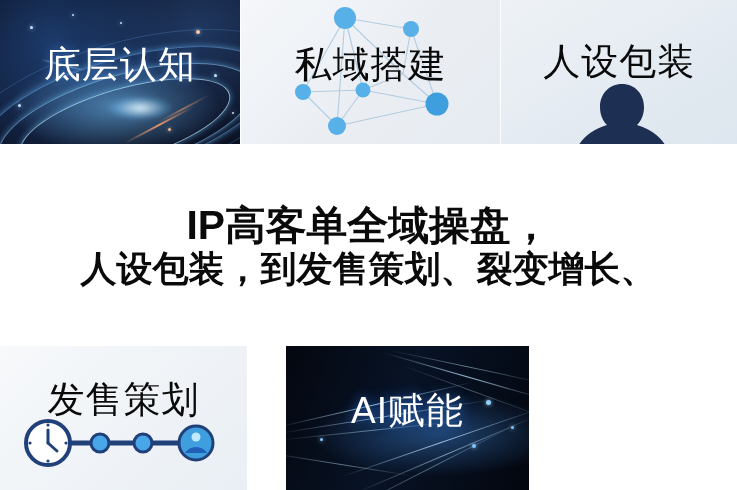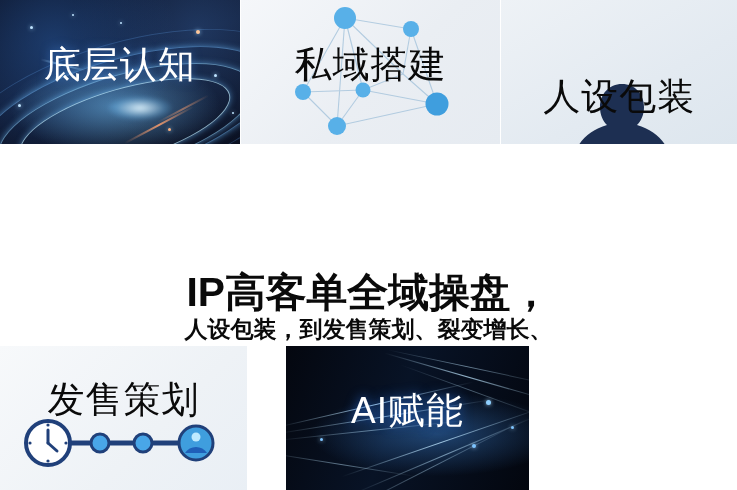--- a/index.html
+++ b/index.html
@@ -102,30 +102,30 @@
   }
   .fiber{
     position:absolute;height:1px;
     background:linear-gradient(90deg,rgba(120,190,255,0),rgba(190,230,255,.95),rgba(120,190,255,0));
   }
 
   
   .mid{
     position:absolute;left:0;top:144px;width:737px;height:202px;
     background:#ffffff;
-    display:flex;flex-direction:column;align-items:center;justify-content:flex-end;
+    display:flex;flex-direction:column;align-items:center;justify-content:center;
     padding-top:7px;box-sizing:border-box;
   }
   .mid-l{
     color:#0a0a0a;font-weight:bold;text-align:center;white-space:nowrap;
     line-height:1.0;letter-spacing:0px;
   }
   .mid-l1{font-size:40px;margin-bottom:6px;transform:scaleX(1.02);}
   .mid-l2{font-size:33px;margin-bottom:5px;}
-  .mid-l3{font-size:23px;margin-bottom:5px;}
+  .mid-l3{font-size:36px;margin-bottom:5px;}
   .mid-l4{font-size:33px;}
 </style>
 </head>
 <body>
 
 <div class="poster">
 
   <div class="row row-top">
 
     <div class="tile tile-a t1">
@@ -175,21 +175,21 @@
           <circle cx="196" cy="104" r="11.5" fill="#3f9ede"></circle>
         </g>
       </svg>
       <div class="tile-label" style="top:40px;font-size:37px;color:#0a0a0a;">私域搭建</div>
     </div>
 
     <div class="tile tile-c t3">
       <svg width="243" height="144" viewBox="0 0 243 144">
         <path d="M121 84 c-13 0 -22 10 -22 23 c0 8 3 14 7 18 c-17 5 -29 16 -33 31 l0 4 l96 0 l0 -4 c-4 -15 -16 -26 -33 -31 c4 -4 7 -10 7 -18 c0 -13 -9 -23 -22 -23 z" fill="#1d2f52"></path>
       </svg>
-      <div class="tile-label" style="top:37px;font-size:37px;color:#0a0a0a;margin-top:35px;">人设包装</div>
+      <div class="tile-label" style="top:37px;font-size:37px;color:#0a0a0a;">人设包装</div>
     </div>
   </div>
 
   <div class="mid">
     <div class="mid-l mid-l1">IP高客单全域操盘，</div>
     <div class="mid-l mid-l3">人设包装，到发售策划、裂变增长、</div>
   </div>
 
   <div class="row row-bottom">
 

